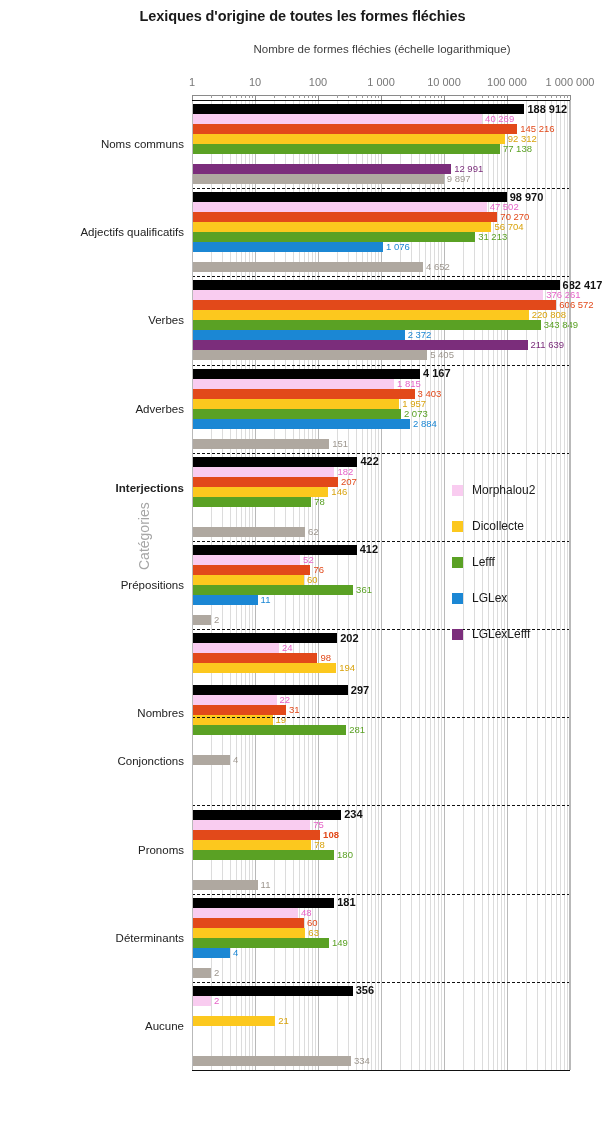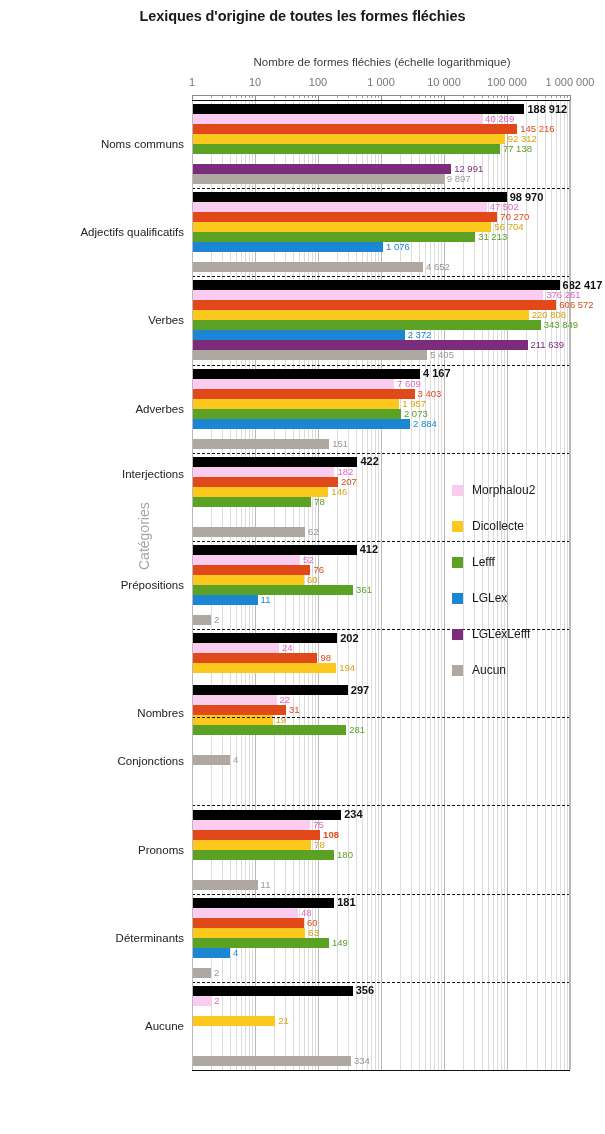--- a/index.html
+++ b/index.html
@@ -6,21 +6,21 @@
   body{
     width:605px;height:1134px;background:#ffffff;
     font-family:"Liberation Sans","DejaVu Sans",sans-serif;
     overflow:hidden;position:relative;
   }
   #title{
     position:absolute;top:8px;left:0;width:605px;text-align:center;
     font-size:14.5px;font-weight:bold;color:#1a1a1a;letter-spacing:-0.1px;
   }
   #axis-title{
-    position:absolute;top:56px;left:192px;width:380px;text-align:center;
+    position:absolute;top:43px;left:192px;width:380px;text-align:center;
     font-size:11.5px;color:#3d3d3d;white-space:nowrap;
   }
   
   #plot{
     position:absolute;left:192px;top:100px;width:378px;height:970px;
   }
   #ticklabels{
     position:absolute;left:0px;top:76px;width:605px;height:16px;
   }
   .tl{
@@ -244,21 +244,21 @@
         <div class="bar" style="left: 0px; top: 64.0909px; width: 335.513px; background: rgb(123, 45, 123);"></div>
         <div class="vlabel" style="left: 338.513px; top: 64.0909px; color: rgb(123, 45, 123);">211 639</div>
         <div class="bar" style="left: 0px; top: 74.0909px; width: 235.166px; background: rgb(175, 168, 160);"></div>
         <div class="vlabel" style="left: 238.166px; top: 74.0909px; color: rgb(157, 150, 142);">5 405</div>
       </div>
       <div class="sep" style="top: 176.364px;"></div>
       <div class="group" style="top: 264.545px; height: 88.1818px;">
         <div class="bar" style="left: 0px; top: 4.09091px; width: 228.049px; background: rgb(0, 0, 0);"></div>
         <div class="vlabel total" style="left: 231.049px; top: 3.59091px; color: rgb(17, 17, 17);">4 167</div>
         <div class="bar" style="left: 0px; top: 14.0909px; width: 202.013px; background: rgb(249, 204, 240);"></div>
-        <div class="vlabel" style="left: 205.013px; top: 14.0909px; color: rgb(230, 99, 200);">7 609</div>
+        <div class="vlabel" style="left: 205.013px; top: 14.0909px; color: rgb(230, 99, 200);">1 815</div>
         <div class="bar" style="left: 0px; top: 24.0909px; width: 222.507px; background: rgb(226, 73, 26);"></div>
         <div class="vlabel" style="left: 225.507px; top: 24.0909px; color: rgb(226, 73, 26);">3 403</div>
         <div class="bar" style="left: 0px; top: 34.0909px; width: 207.37px; background: rgb(252, 200, 30);"></div>
         <div class="vlabel" style="left: 210.37px; top: 34.0909px; color: rgb(217, 163, 13);">1 957</div>
         <div class="bar" style="left: 0px; top: 44.0909px; width: 208.946px; background: rgb(90, 161, 36);"></div>
         <div class="vlabel" style="left: 211.946px; top: 44.0909px; color: rgb(90, 161, 36);">2 073</div>
         <div class="bar" style="left: 0px; top: 54.0909px; width: 217.98px; background: rgb(27, 135, 212);"></div>
         <div class="vlabel" style="left: 220.98px; top: 54.0909px; color: rgb(27, 135, 212);">2 884</div>
         <div class="bar" style="left: 0px; top: 74.0909px; width: 137.276px; background: rgb(175, 168, 160);"></div>
         <div class="vlabel" style="left: 140.276px; top: 74.0909px; color: rgb(157, 150, 142);">151</div>
@@ -367,21 +367,21 @@
         <div class="vlabel" style="left: 161.996px; top: 74.0909px; color: rgb(157, 150, 142);">334</div>
       </div>
       <div class="sep" style="top: 881.818px;"></div>
     </div>
   <div id="ylabel">Catégories</div>
   <div id="catlabels">
       <div class="catlabel" style="top: 44.0909px; right: 386px;">Noms communs</div>
       <div class="catlabel" style="top: 132.273px; right: 386px;">Adjectifs qualificatifs</div>
       <div class="catlabel" style="top: 220.455px; right: 386px;">Verbes</div>
       <div class="catlabel" style="top: 308.636px; right: 386px;">Adverbes</div>
-      <div class="catlabel" style="top: 374px; right: 386px;">Interjections</div>
+      <div class="catlabel" style="top: 388px; right: 386px; font-weight: bold;">Interjections</div>
       <div class="catlabel" style="top: 485px; right: 386px;">Prépositions</div>
       <div class="catlabel" style="top: 573.182px; right: 386px; margin-top: 40px;">Nombres</div>
       <div class="catlabel" style="top: 661.364px; right: 386px;">Conjonctions</div>
       <div class="catlabel" style="top: 749.545px; right: 386px;">Pronoms</div>
       <div class="catlabel" style="top: 837.727px; right: 386px;">Déterminants</div>
       <div class="catlabel" style="top: 925.909px; right: 386px;">Aucune</div>
     </div>
 </div>
 
 <div id="frame-left"></div>
@@ -403,17 +403,13 @@
       <span class="lgtx">Lefff</span>
     </div>
     <div class="lgrow">
       <span class="lgsw" style="background: rgb(27, 135, 212);"></span>
       <span class="lgtx">LGLex</span>
     </div>
     <div class="lgrow">
       <span class="lgsw" style="background: rgb(123, 45, 123);"></span>
       <span class="lgtx">LGLexLefff</span>
     </div>
-    <div class="lgrow">
-      <span class="lgsw" style="background: rgb(175, 168, 160);"></span>
-      <span class="lgtx">Aucun</span>
-    </div>
   </div>
 
 </body></html>

